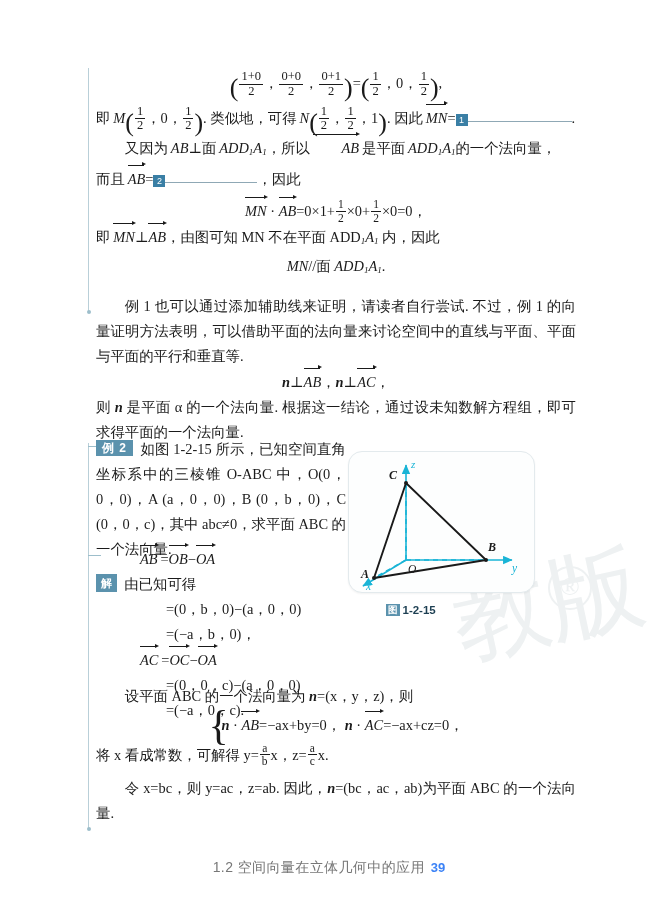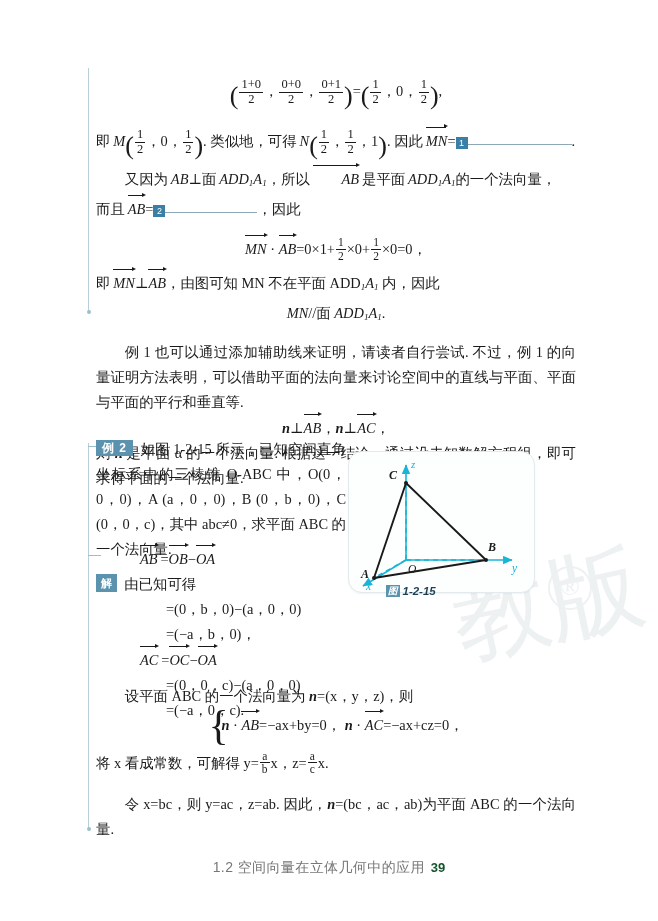--- a/index.html
+++ b/index.html
@@ -49,21 +49,21 @@
   .vec{position:relative;display:inline-block;font-style:italic;padding-top:1px;}
   .vec:before{
     content:"";position:absolute;left:0;right:1px;top:-1px;height:1px;background:#1a1a1a;
   }
   .vec:after{
     content:"";position:absolute;right:-1px;top:-3.2px;
     border-left:4px solid #1a1a1a;border-top:2.4px solid transparent;border-bottom:2.4px solid transparent;
   }
 
   
-  .frac{display:inline-block;vertical-align:-0.55em;text-align:center;font-size:12.5px;line-height:1.08;margin:8px 1px;}
+  .frac{display:inline-block;vertical-align:-0.55em;text-align:center;font-size:12.5px;line-height:1.08;margin:0 1px;}
   .frac .num{display:block;padding:0 2px;}
   .frac .den{display:block;border-top:1px solid #1a1a1a;padding:0 2px;}
   .frac.sm{font-size:11.5px;vertical-align:-0.5em;}
   .paren{display:inline-block;font-size:26px;vertical-align:-0.33em;line-height:0.82;font-family:"Liberation Serif",serif;}
 
   
   .slot{display:inline-block;vertical-align:middle;white-space:nowrap;}
   .slot .num{display:inline-block;width:12px;height:12px;background:#3a7fa5;color:#fff;
     font-size:9px;line-height:12px;text-align:center;font-family:"Liberation Sans",sans-serif;
     font-style:normal;vertical-align:1px;}
@@ -75,35 +75,35 @@
     font-size:12px;line-height:16px;padding:0 6px;font-weight:bold;
     letter-spacing:1px;vertical-align:2px;}
   .badge.sm{font-size:11px;padding:1px 5px;letter-spacing:0;}
 
   
   .figbox{
     position:absolute;left:348px;top:451px;width:185px;height:140px;
     background:#fdfefe;border:1px solid #e3eaed;border-radius:14px;
     box-shadow:0 1px 2px rgba(0,0,0,.05);
   }
-  .figcap{position:absolute;left:386px;top:585px;font-size:11.5px;
-    font-family:"Liberation Sans",sans-serif;font-weight:bold;color:#1d3f52;font-style:italic;}
+  .figcap{position:absolute;left:386px;top:604px;font-size:11.5px;
+    font-family:"Liberation Sans",sans-serif;font-weight:bold;color:#1d3f52;}
   .figcap .cb{display:inline-block;background:#5b92ad;color:#fff;font-size:9.5px;
     line-height:12px;padding:0px 2px;vertical-align:1px;margin-right:3px;}
 
   
   .sys{display:inline-block;position:relative;padding-left:13px;vertical-align:middle;}
   .sys .brace{position:absolute;left:0;top:50%;transform:translateY(-50%);
     font-size:42px;line-height:0.72;font-family:"Liberation Serif",serif;font-weight:300;}
   .sys .row{font-size:14.4px;line-height:24px;white-space:nowrap;}
 
   
   .footer{position:absolute;left:0;right:0;top:858px;text-align:center;}
   .footer .sec{font-size:14px;color:#777;font-family:"Liberation Sans",sans-serif;letter-spacing:.4px;}
-  .footer .pg{font-size:13px;font-weight:bold;color:#14532d;font-family:"Liberation Sans",sans-serif;margin-left:6px;}
+  .footer .pg{font-size:13px;font-weight:bold;color:#3b82f6;font-family:"Liberation Sans",sans-serif;margin-left:6px;}
 </style>
 </head>
 <body>
 
 <div class="page">
 
   <div class="watermark">教版</div>
   <div class="wm-r">®</div>
 
   <div class="vrule" style="left:88px;top:68px;height:243px;"></div>

